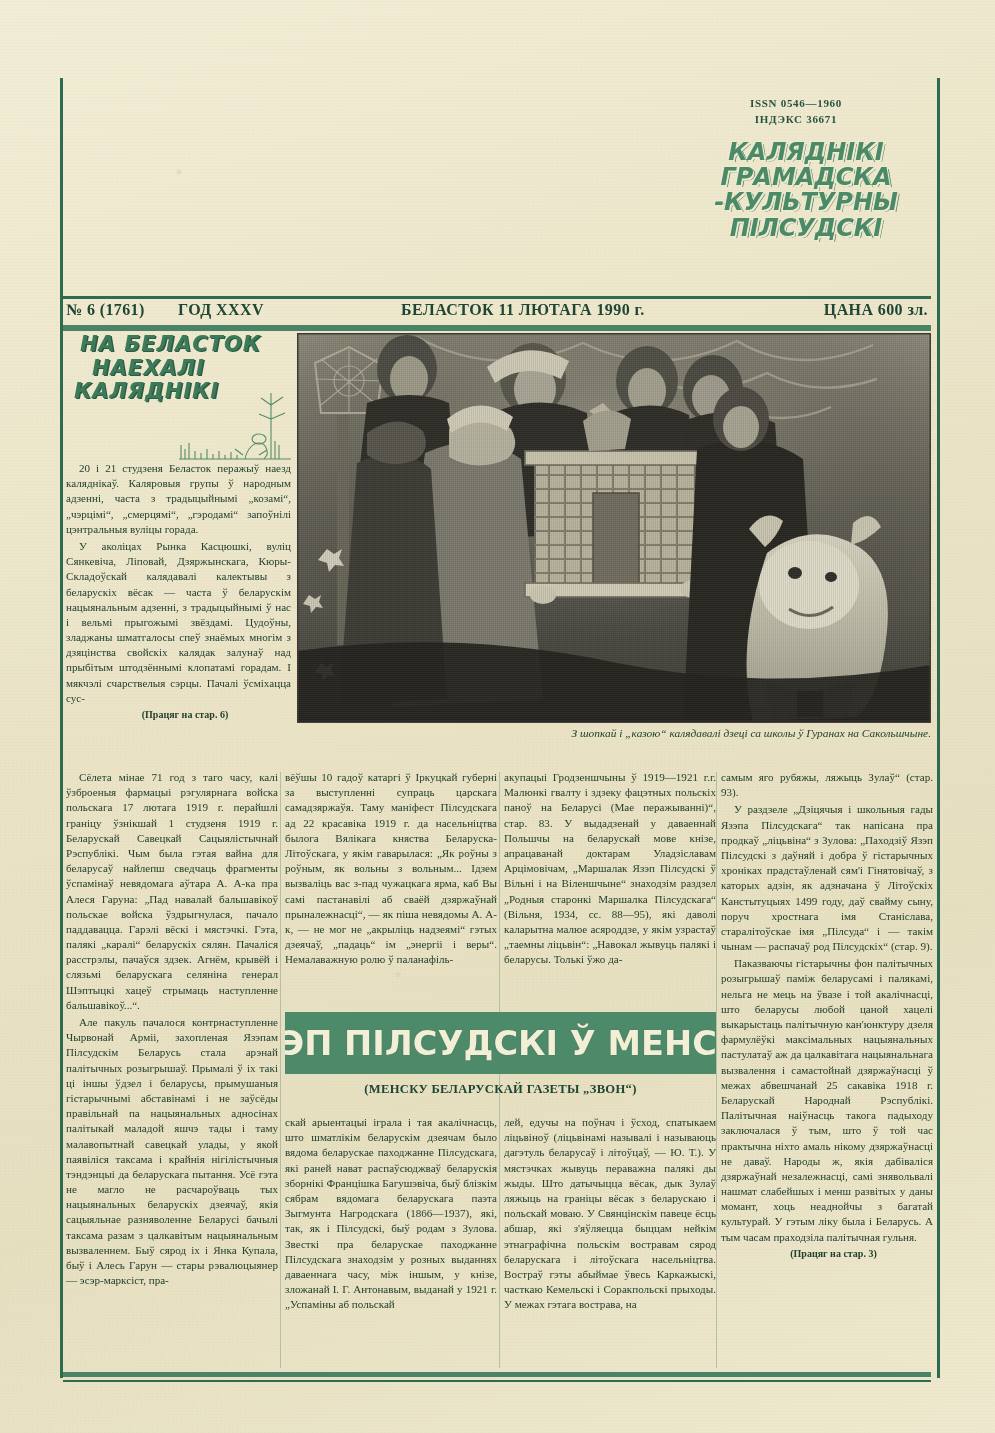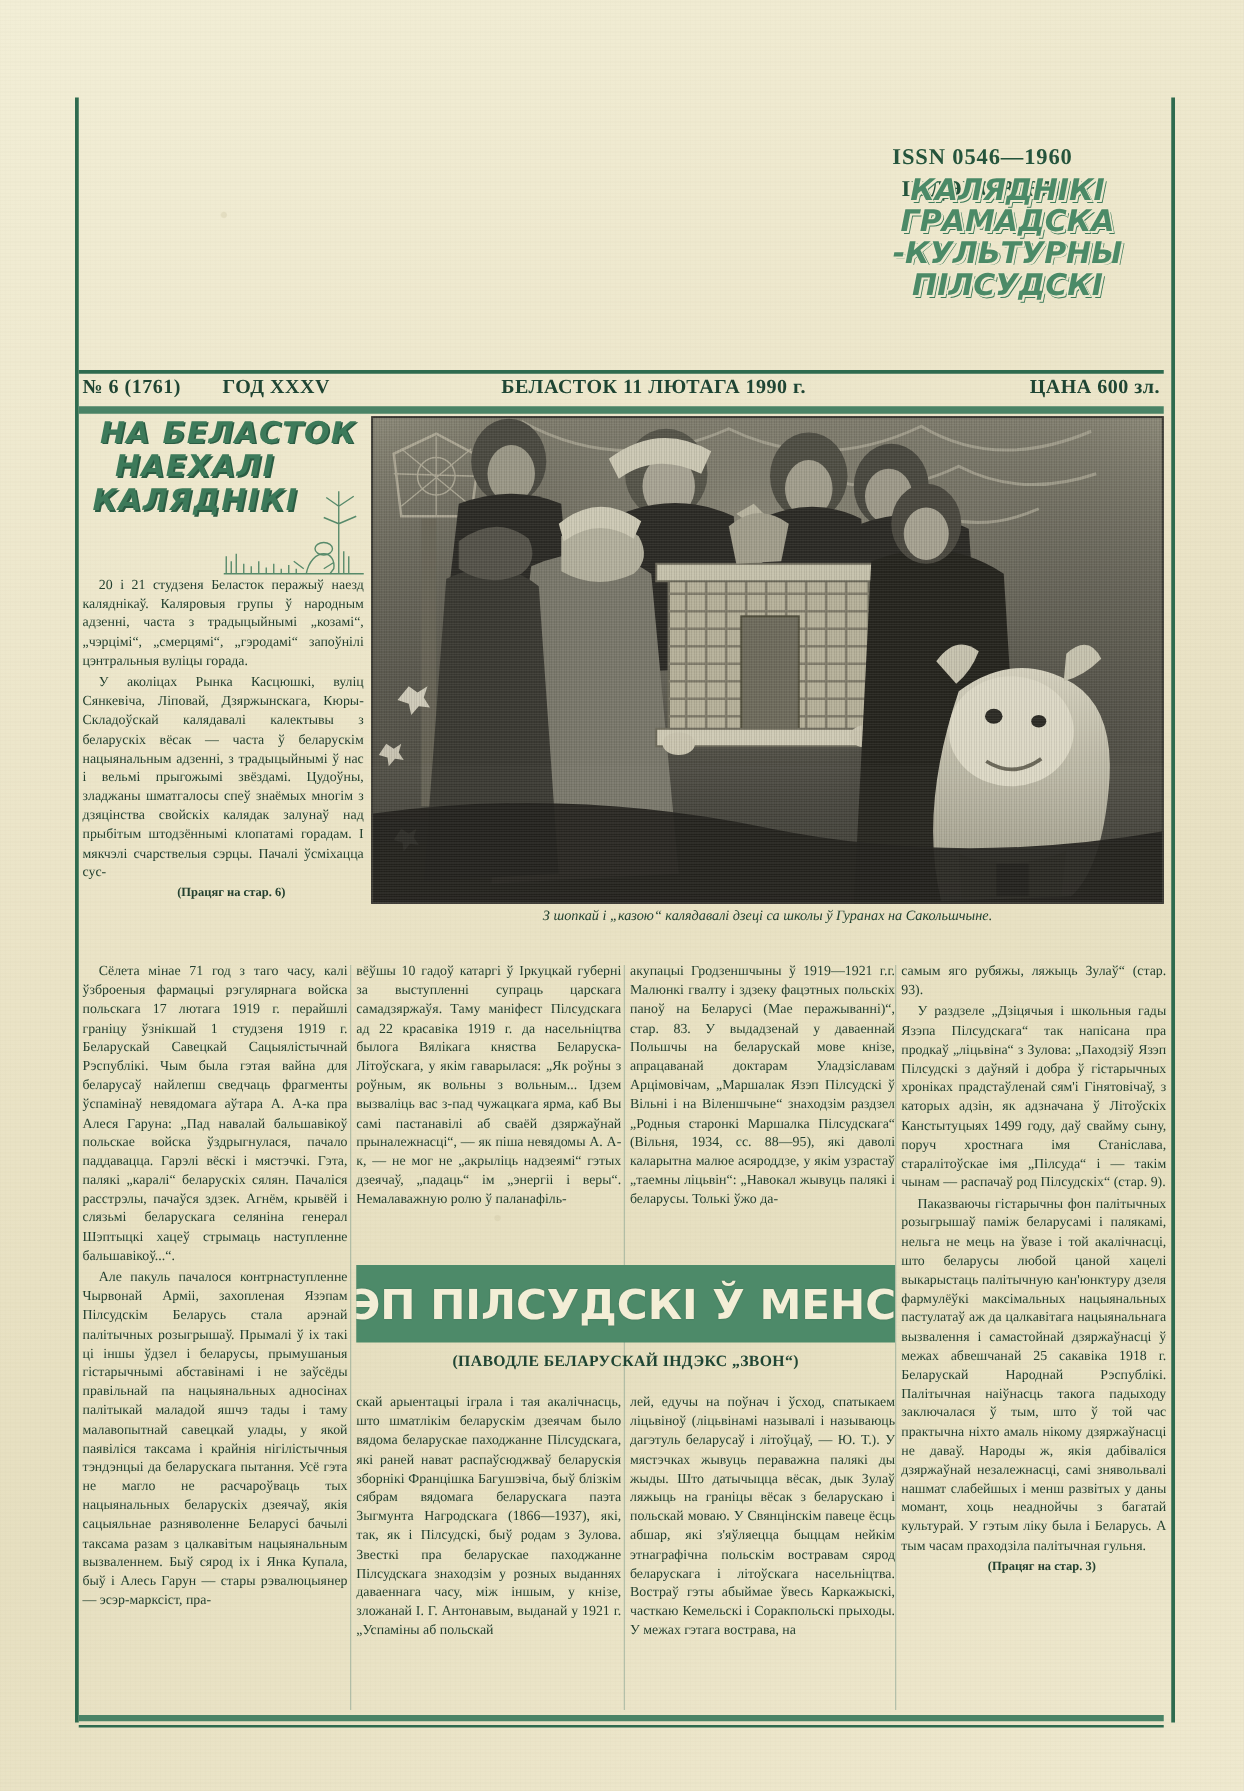--- a/index.html
+++ b/index.html
@@ -33,23 +33,23 @@
   #logo{
     position:absolute;left:20px;top:0px;width:600px;height:190px;
     color:#3d7a5a;
     font-family:"DejaVu Serif", serif;
     font-size:158px;font-style:italic;font-weight:700;
     letter-spacing:-6px;line-height:190px;
     text-shadow:1px 1px 0 rgba(61,122,90,.35);
     white-space:nowrap;
   }
   #issn-block{
-    position:absolute;right:20px;top:14px;text-align:center;width:250px;
-    font-family:"Liberation Serif", serif;font-weight:bold;font-size:18px;
-    color:#25543c;letter-spacing:.7px;line-height:1.45;margin-top:16px;
+    position:absolute;right:10px;top:14px;text-align:center;width:250px;
+    font-family:"Liberation Serif", serif;font-weight:bold;font-size:11px;
+    color:#25543c;letter-spacing:.7px;line-height:1.45;
   }
   #tagline{
     position:absolute;right:0px;top:58px;width:250px;text-align:center;
     font-family:"DejaVu Sans", sans-serif;font-weight:bold;font-style:italic;
     font-size:24px;line-height:1.05;color:#4b8a67;letter-spacing:0px;
     text-shadow:
       1.6px 1.6px 0 #efe9cf,
       -1.2px -1.2px 0 #efe9cf,
       2.2px 2.2px 0 #3d7a5a;
   }
@@ -70,21 +70,21 @@
   .ib-place{left:335px;}
   .ib-price{right:0;}
 
   
   #topsec{position:absolute;left:63px;top:333px;width:868px;height:425px;}
   #head1-art{
     position:absolute;left:3px;top:0px;width:225px;height:128px;
   }
   #head1-art .hl{
     font-family:"DejaVu Sans", sans-serif;font-weight:bold;font-style:italic;
-    font-size:24px;line-height:1.12;color:#3d7a5a;letter-spacing:1px;
+    font-size:21px;line-height:1.12;color:#3d7a5a;letter-spacing:1px;
     text-shadow:1.4px 1.4px 0 #2b5c43;
   }
   #head1-art .l1{padding-left:14px;}
   #head1-art .l2{padding-left:26px;}
   #head1-art .l3{padding-left:8px;}
   .sketch{position:absolute;right:-4px;bottom:-4px;width:120px;height:90px;opacity:.85;}
 
   .col-text{
     font-family:"Liberation Serif", serif;
     font-size:11.1px;line-height:1.37;color:#23402f;
@@ -98,21 +98,21 @@
   .cont-note{
     text-align:center;font-weight:bold;font-size:10px;margin-top:7px;
     text-indent:0;font-family:"Liberation Serif",serif;color:#23402f;
   }
 
   
   #photo-wrap{position:absolute;left:234px;top:0px;width:634px;height:390px;}
   #photo{position:absolute;inset:0;overflow:hidden;background:#4a4a44;}
   #photo-caption{
     position:absolute;left:234px;top:394px;width:634px;
-    text-align:center;font-family:"Liberation Serif", serif;
+    text-align:right;font-family:"Liberation Serif", serif;
     font-style:italic;font-size:11.4px;color:#20402e;
   }
 
   
   #botsec{position:absolute;left:63px;top:770px;width:868px;height:608px;}
   .bcol{position:absolute;top:0;width:212px;height:600px;}
   #bc1{left:3px;}
   #bc2{left:222px;}
   #bc3{left:441px;}
   #bc4{left:658px;}
@@ -326,21 +326,21 @@
     <div id="bc4" class="bcol col-text">
       <p style="text-indent:0">самым яго рубяжы, ляжыць Зулаў“ (стар. 93).</p>
       <p>У раздзеле „Дзіцячыя і школьныя гады Язэпа Пілсудскага“ так напісана пра продкаў „ліцьвіна“ з Зулова: „Паходзіў Язэп Пілсудскі з даўняй і добра ў гістарычных хроніках прадстаўленай сям'і Гінятовічаў, з каторых адзін, як адзначана ў Літоўскіх Канстытуцыях 1499 году, даў свайму сыну, поруч хростнага імя Станіслава, старалітоўскае імя „Пілсуда“ і — такім чынам — распачаў род Пілсудскіх“ (стар. 9).</p>
       <p>Паказваючы гістарычны фон палітычных розыгрышаў паміж беларусамі і палякамі, нельга не мець на ўвазе і той акалічнасці, што беларусы любой цаной хацелі выкарыстаць палітычную кан'юнктуру дзеля фармулёўкі максімальных нацыянальных пастулатаў аж да цалкавітага нацыянальнага вызвалення і самастойнай дзяржаўнасці ў межах абвешчанай 25 сакавіка 1918 г. Беларускай Народнай Рэспублікі. Палітычная наіўнасць такога падыходу заключалася ў тым, што ў той час практычна ніхто амаль нікому дзяржаўнасці не даваў. Народы ж, якія дабіваліся дзяржаўнай незалежнасці, самі знявольвалі нашмат слабейшых і менш развітых у даны момант, хоць неаднойчы з багатай культурай. У гэтым ліку была і Беларусь. А тым часам праходзіла палітычная гульня.</p>
       <p class="cont-note">(Працяг на стар. 3)</p>
     </div>
 
     <div id="band">
       <div class="txt">ЯЗЭП ПІЛСУДСКІ Ў МЕНСКУ</div>
     </div>
-    <div id="band-sub">(ПАВОДЛЕ БЕЛАРУСКАЙ ІНДЭКС „ЗВОН“)</div>
+    <div id="band-sub">(МЕНСКУ БЕЛАРУСКАЙ ГАЗЕТЫ „ЗВОН“)</div>
 
     <div id="bb2" class="band-body col-text" style="overflow:hidden">
       <p style="text-indent:0">скай арыентацыі іграла і тая акалічнасць, што шматлікім беларускім дзеячам было вядома беларускае паходжанне Пілсудскага, які раней нават распаўсюджваў беларускія зборнікі Францішка Багушэвіча, быў блізкім сябрам вядомага беларускага паэта Зыгмунта Нагродскага (1866—1937), які, так, як і Пілсудскі, быў родам з Зулова. Звесткі пра беларускае паходжанне Пілсудскага знаходзім у розных выданнях даваеннага часу, між іншым, у кнізе, зложанай І. Г. Антонавым, выданай у 1921 г. „Успаміны аб польскай</p>
     </div>
     <div id="bb3" class="band-body col-text" style="overflow:hidden">
       <p style="text-indent:0">лей, едучы на поўнач і ўсход, спатыкаем ліцьвіноў (ліцьвінамі называлі і называюць дагэтуль беларусаў і літоўцаў, — Ю. Т.). У мястэчках жывуць пераважна палякі ды жыды. Што датычыцца вёсак, дык Зулаў ляжыць на граніцы вёсак з беларускаю і польскай моваю. У Свянцінскім павеце ёсць абшар, які з'яўляецца быццам нейкім этнаграфічна польскім востравам сярод беларускага і літоўскага насельніцтва. Востраў гэты абыймае ўвесь Каркажыскі, часткаю Кемельскі і Соракпольскі прыходы. У межах гэтага вострава, на</p>
     </div>
   </div>
 
   <div id="bot-rule"></div>

